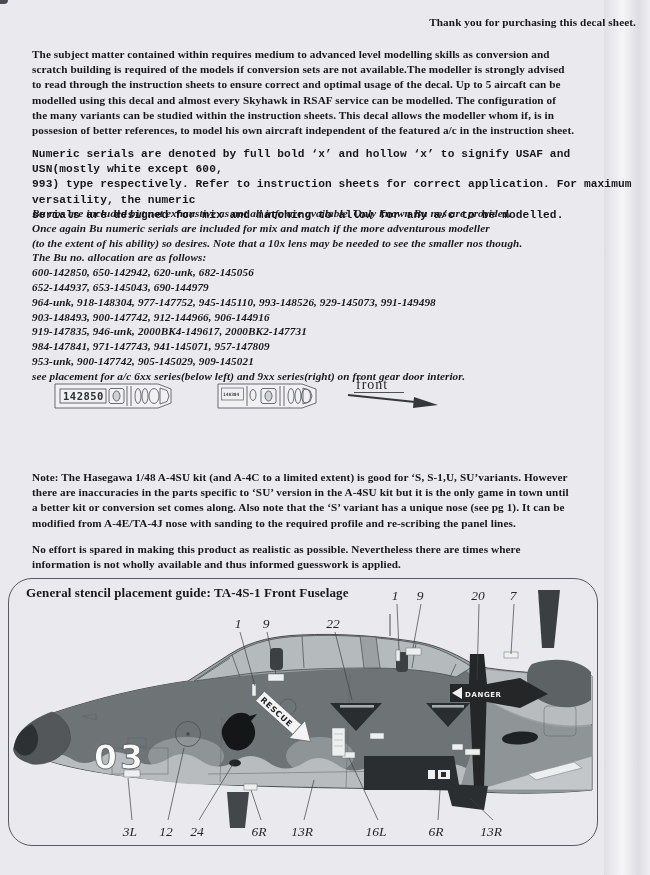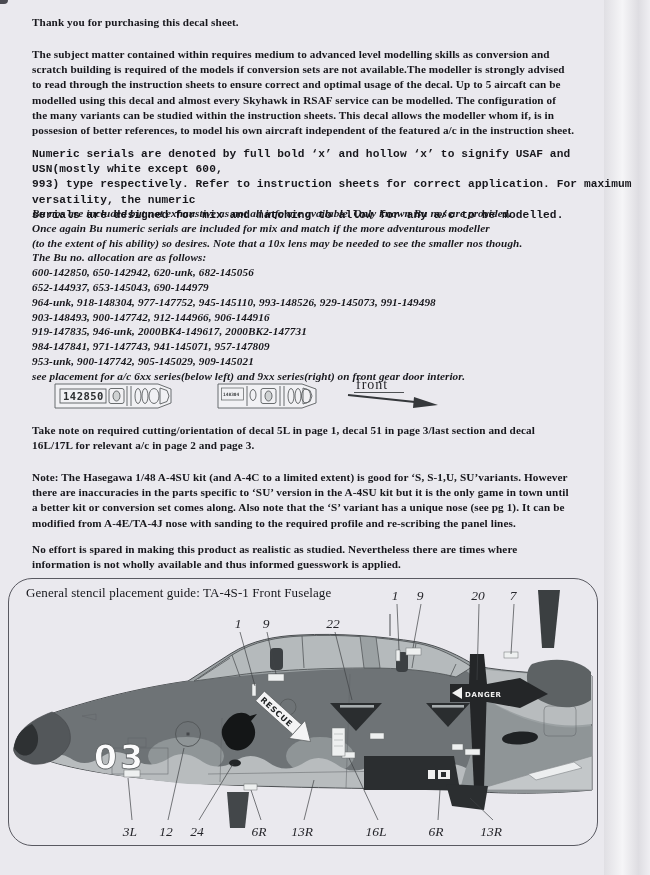--- a/index.html
+++ b/index.html
@@ -3,31 +3,31 @@
 <meta charset="utf-8">
 <style>
   html,body{margin:0;padding:0;}
   .page{position:relative;width:650px;height:875px;background:#eae9ee;overflow:hidden;
         font-family:"Liberation Serif",serif;color:#17171c;}
   .crease{position:absolute;top:0;right:0;width:46px;height:875px;pointer-events:none;
         background:linear-gradient(90deg,rgba(0,0,0,0.045),rgba(255,255,255,0.55) 40%,rgba(0,0,0,0.05) 75%,rgba(255,255,255,0.25));}
   .speck{position:absolute;left:0;top:0;width:8px;height:4px;background:#4b4b52;border-radius:0 0 4px 0;}
   .para{position:absolute;left:32px;right:14px;font-weight:bold;font-size:11.2px;
         line-height:15.2px;white-space:pre-line;letter-spacing:.1px;}
-  .p1{top:15px;}
+  .p1{top:15px;text-align:right;}
   .p2{top:47px;}
   .p3{top:147px;font-family:Liberation Mono, monospace;}
   .p4{top:206px;line-height:14.8px;font-style:italic;}
   .p5{top:423px;}
   .p6{top:470px;}
   .p7{top:542px;}
   .doors{position:absolute;left:0;top:376px;}
   .guide-box{position:absolute;left:8px;top:578px;width:590px;height:268px;
         border:1.6px solid #595961;border-radius:24px;box-sizing:border-box;}
-  .guide-title{position:absolute;left:26px;top:585px;font-weight:normal;font-size:13px;letter-spacing:.1px;}
+  .guide-title{position:absolute;left:26px;top:585px;font-weight:bold;font-size:13px;letter-spacing:.1px;}
   .aircraft{position:absolute;left:8px;top:578px;}
   svg text{user-select:none;}
   .co{font-family:"Liberation Serif",serif;font-style:italic;font-size:13.5px;fill:#26262b;text-anchor:middle;}
 </style>
 </head>
 <body>
 
 <div class="page">
   <div class="speck"></div>
   <div class="crease"></div>
@@ -47,27 +47,25 @@
 (to the extent of his ability) so desires. Note that a 10x lens may be needed to see the smaller nos though.
 The Bu no. allocation are as follows:
 600-142850, 650-142942, 620-unk, 682-145056
 652-144937, 653-145043, 690-144979
 964-unk, 918-148304, 977-147752, 945-145110, 993-148526, 929-145073, 991-149498
 903-148493, 900-147742, 912-144966, 906-144916
 919-147835, 946-unk, 2000BK4-149617, 2000BK2-147731
 984-147841, 971-147743, 941-145071, 957-147809
 953-unk, 900-147742, 905-145029, 909-145021
 see placement for a/c 6xx series(below left) and 9xx series(right) on front gear door interior.</div>
-  <div class="para p5">Take note on required cutting/orientation of decal 5L in page 1, decal 51 in page 3/last section and decal
-16L/17L for relevant a/c in page 2 and page 3.</div>
   <div class="para p6">Note: The Hasegawa 1/48 A-4SU kit (and A-4C to a limited extent) is good for ‘S, S-1,U, SU’variants. However
 there are inaccuracies in the parts specific to ‘SU’ version in the A-4SU kit but it is the only game in town until
 a better kit or conversion set comes along. Also note that the ‘S’ variant has a unique nose (see pg 1). It can be
 modified from A-4E/TA-4J nose with sanding to the required profile and re-scribing the panel lines.</div>
-  <div class="para p7">No effort is spared in making this product as realistic as studied. Nevertheless there are times where
+  <div class="para p7">No effort is spared in making this product as realistic as possible. Nevertheless there are times where
 information is not wholly available and thus informed guesswork is applied.</div>
 
   <svg class="doors" width="650" height="42" viewBox="0 0 650 42">
     <g stroke="#5a5e60" fill="none" stroke-width="0.9">
       <path d="M 55,8 L 158,8 L 171,13 L 171,27 L 158,32 L 55,32 Z" fill="#f1f1f4"></path>
       <rect x="60" y="13" width="46" height="14"></rect>
       <rect x="109" y="12.5" width="15" height="15" rx="2"></rect>
       <ellipse cx="116.5" cy="20" rx="3.5" ry="5" fill="#cfd2d3"></ellipse>
       <line x1="127" y1="10" x2="127" y2="30"></line>
         <line x1="131" y1="10" x2="131" y2="30"></line>

